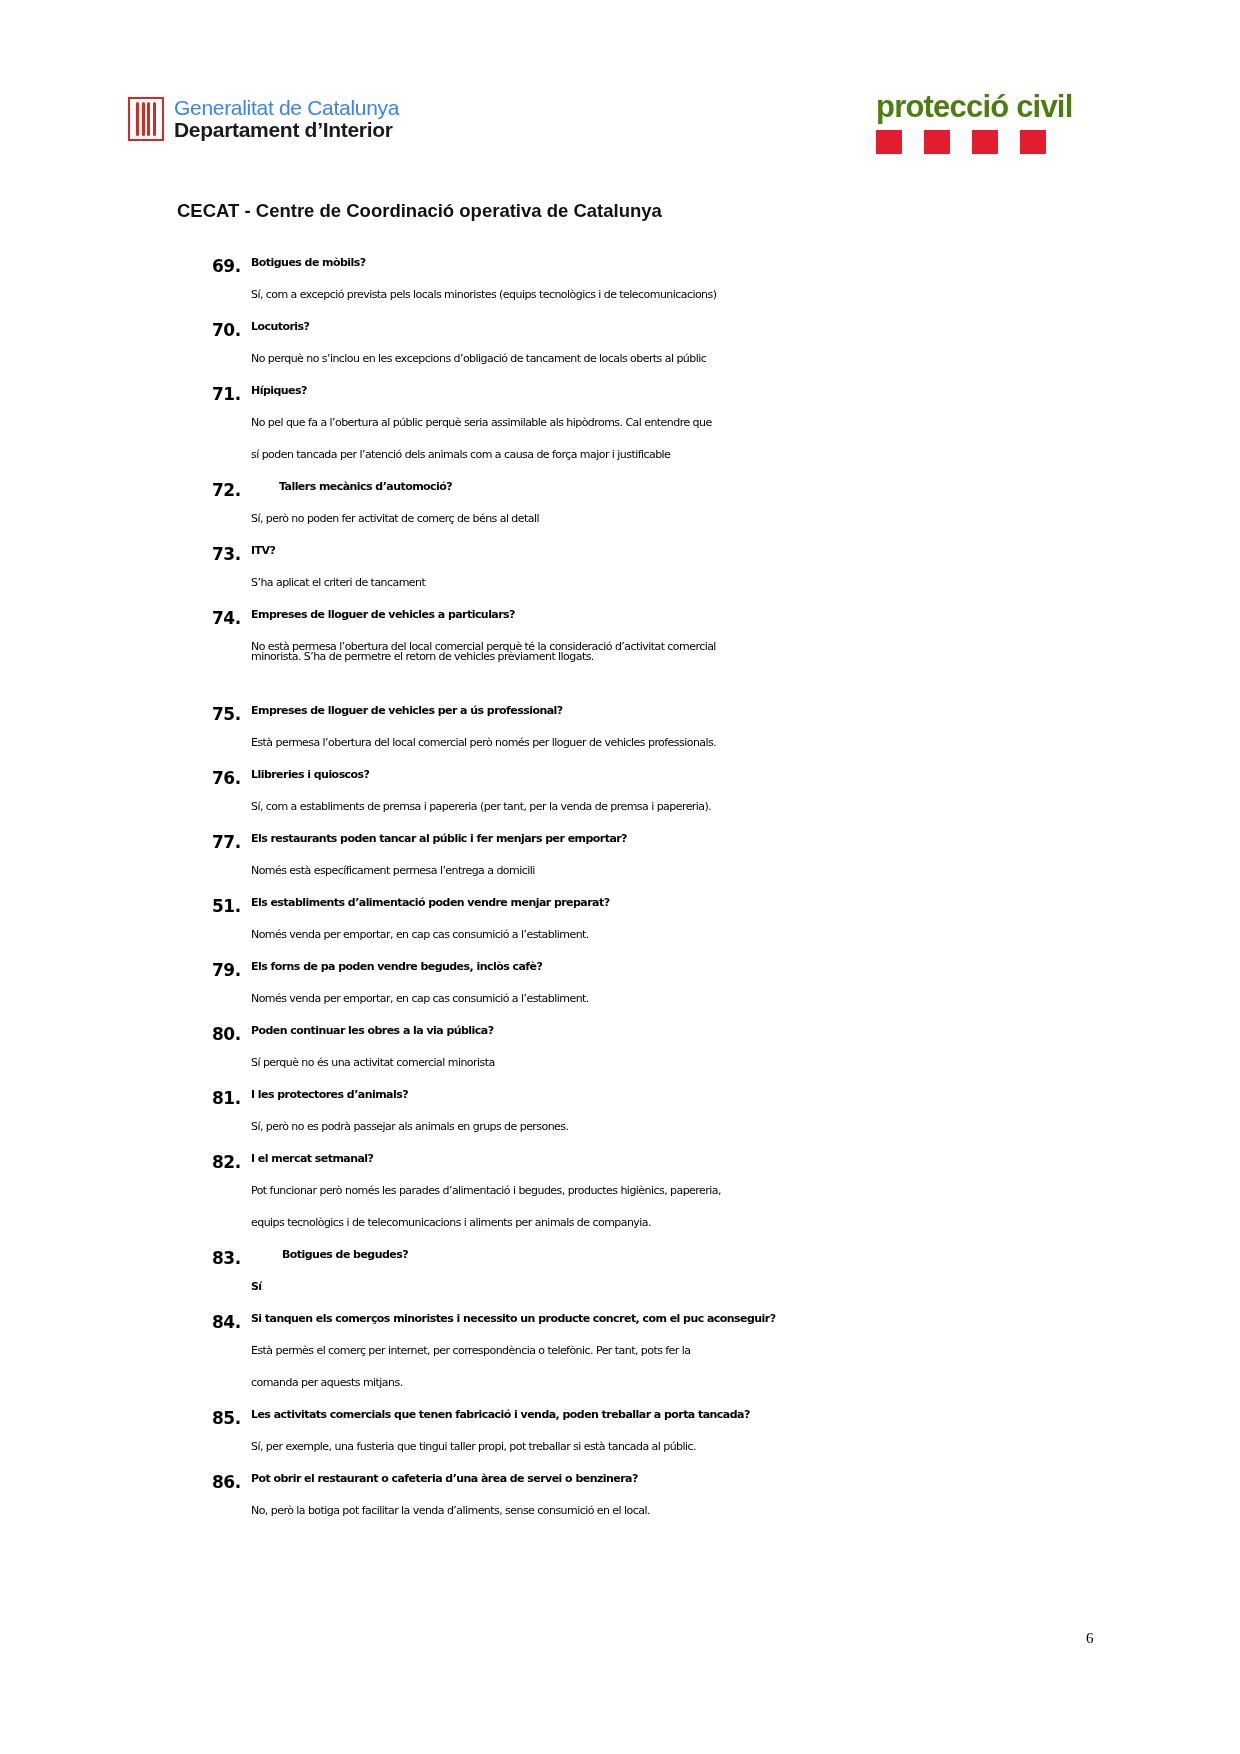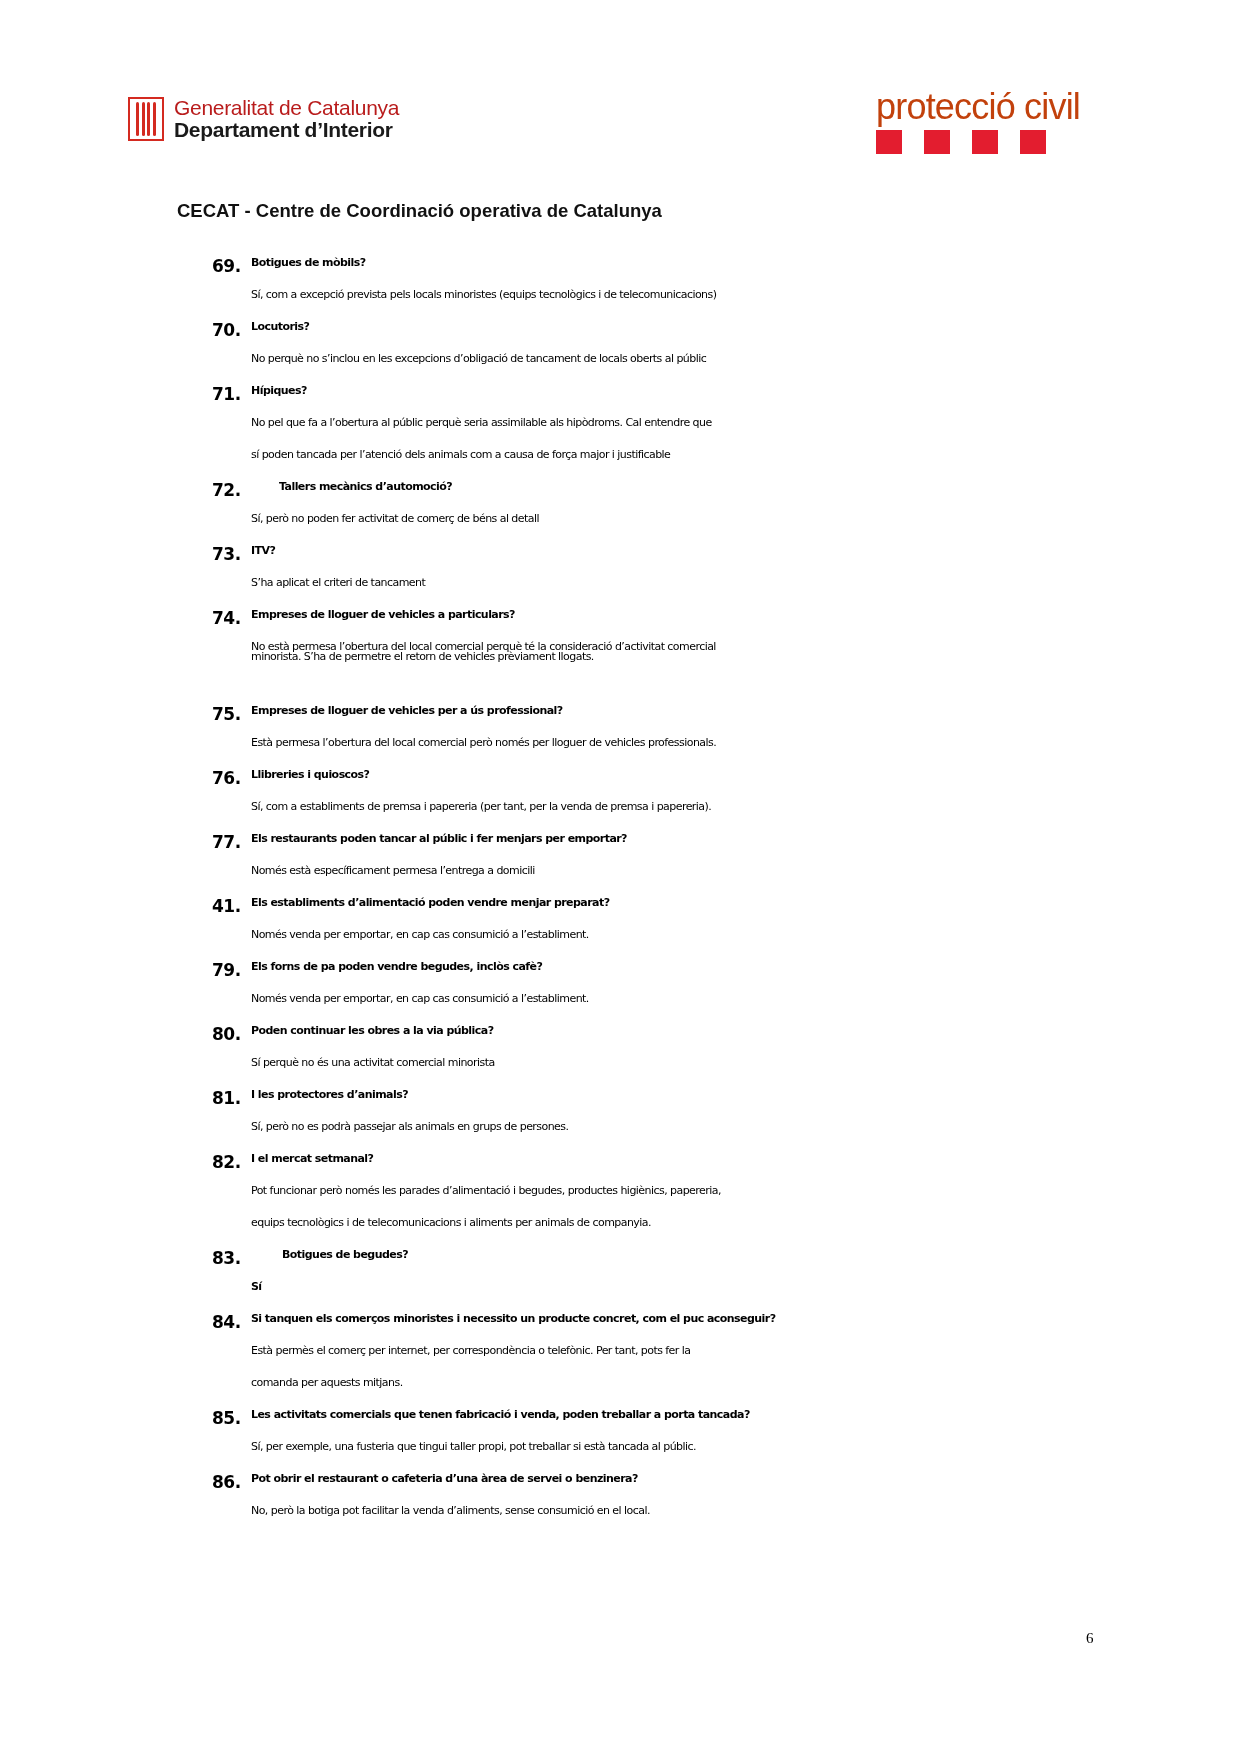--- a/index.html
+++ b/index.html
@@ -1,24 +1,24 @@
 <!DOCTYPE html>
 <html><head>
   <meta charset="utf-8">
   <style>
     html, body { margin: 0; padding: 0; background: #ffffff; }
     body { width: 1240px; height: 1754px; position: relative; overflow: hidden; color: #000; }
     .logo-gen { position: absolute; left: 128px; top: 97px; display: flex; align-items: center; }
     .shield { width: 36px; height: 44px; border: 2px solid #d42a20; box-sizing: border-box; position: relative; display: flex; justify-content: space-evenly; align-items: center; padding: 0 3px; }
     .shield span { display: block; width: 3px; height: 34px; background: #d42a20; border-radius: 2px; }
     .gen-text { margin-left: 10px; font-family: "Liberation Sans", sans-serif; line-height: 22px; }
-    .gen-line1 { font-size: 21px; color: #b91c1c; letter-spacing: -0.3px; }
+    .gen-line1 { font-size: 21px; color: #3b82f6; letter-spacing: -0.3px; }
     .gen-line2 { font-size: 21px; font-weight: bold; color: #1a1a1a; letter-spacing: -0.3px; }
     .logo-pc { position: absolute; left: 876px; top: 90px; width: 230px; }
-    .pc-text { font-family: "Liberation Sans", sans-serif; font-weight: normal; font-size: 36px; color: #c2410c; letter-spacing: -0.8px; line-height: 34px; }
+    .pc-text { font-family: "Liberation Sans", sans-serif; font-weight: bold; font-size: 31px; color: #4d7c0f; letter-spacing: -0.8px; line-height: 34px; }
     .pc-squares { display: flex; gap: 22px; margin-top: 6px; }
     .pc-squares span { width: 26px; height: 24px; background: #e31d2f; display: block; }
     .header-title { position: absolute; left: 177px; top: 200px; font-family: "Liberation Sans", sans-serif; font-weight: bold; font-size: 18.5px; color: #111; }
     .line { position: absolute; font-family: "DejaVu Sans", sans-serif; font-size: 11px; white-space: nowrap; letter-spacing: -0.55px; transform-origin: left top; }
     .q { font-weight: bold; }
     .num { position: absolute; left: 212px; font-family: "DejaVu Sans", sans-serif; font-weight: bold; font-size: 17px; letter-spacing: -0.5px; }
     .page-num { position: absolute; left: 1086px; top: 1630px; font-family: "Liberation Serif", serif; font-size: 15px; }
   </style>
 </head>
 <body>
@@ -71,21 +71,21 @@
     <div class="line" style="left: 251px; top: 650px;">minorista. S’ha de permetre el retorn de vehicles prèviament llogats.</div>
     <div class="num" style="top: 704px;">75.</div>
     <div class="line q" style="left: 251px; top: 704px;">Empreses de lloguer de vehicles per a ús professional?</div>
     <div class="line" style="left: 251px; top: 736px;">Està permesa l’obertura del local comercial però només per lloguer de vehicles professionals.</div>
     <div class="num" style="top: 768px;">76.</div>
     <div class="line q" style="left: 251px; top: 768px;">Llibreries i quioscos?</div>
     <div class="line" style="left: 251px; top: 800px;">Sí, com a establiments de premsa i papereria (per tant, per la venda de premsa i papereria).</div>
     <div class="num" style="top: 832px;">77.</div>
     <div class="line q" style="left: 251px; top: 832px;">Els restaurants poden tancar al públic i fer menjars per emportar?</div>
     <div class="line" style="left: 251px; top: 864px;">Només està específicament permesa l’entrega a domicili</div>
-    <div class="num" style="top: 896px;">41.</div>
+    <div class="num" style="top: 896px;">51.</div>
     <div class="line q" style="left: 251px; top: 896px;">Els establiments d’alimentació poden vendre menjar preparat?</div>
     <div class="line" style="left: 251px; top: 928px;">Només venda per emportar, en cap cas consumició a l’establiment.</div>
     <div class="num" style="top: 960px;">79.</div>
     <div class="line q" style="left: 251px; top: 960px;">Els forns de pa poden vendre begudes, inclòs cafè?</div>
     <div class="line" style="left: 251px; top: 992px;">Només venda per emportar, en cap cas consumició a l’establiment.</div>
     <div class="num" style="top: 1024px;">80.</div>
     <div class="line q" style="left: 251px; top: 1024px;">Poden continuar les obres a la via pública?</div>
     <div class="line" style="left: 251px; top: 1056px;">Sí perquè no és una activitat comercial minorista</div>
     <div class="num" style="top: 1088px;">81.</div>
     <div class="line q" style="left: 251px; top: 1088px;">I les protectores d’animals?</div>

